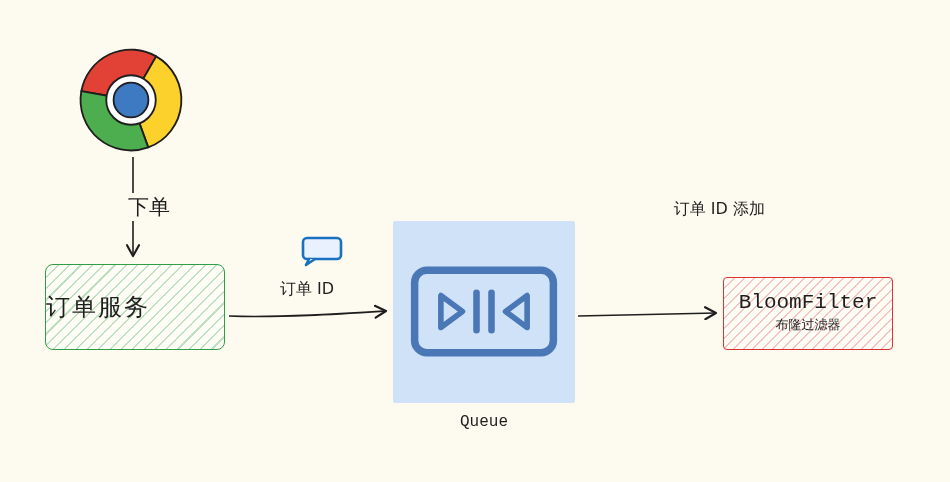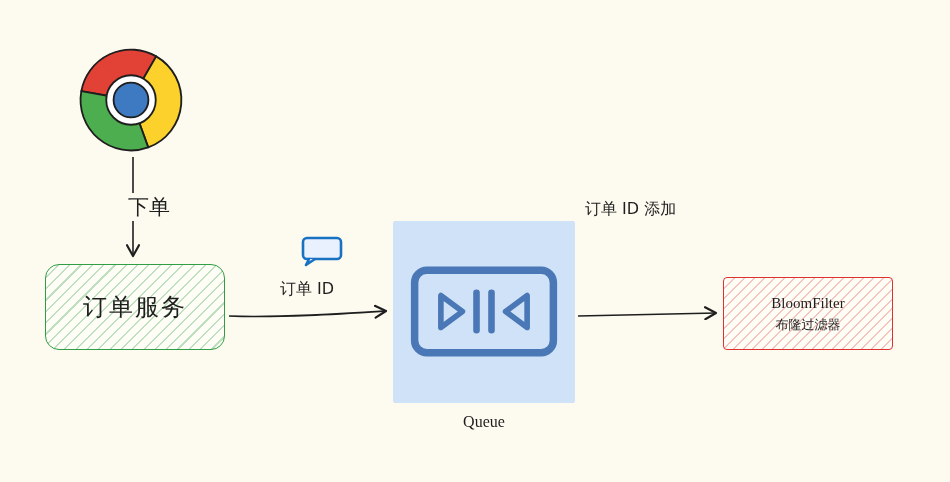--- a/index.html
+++ b/index.html
@@ -22,62 +22,62 @@
   
   .place-order-label{
     left:98px;top:177px;width:72px;
     text-align:right;font-size:21px;
     background:#fdfbf0;z-index:3;margin-top:16px;
   }
 
   
   .order-service{
     left:45px;top:264px;width:180px;height:86px;
-    border:1.6px solid #2f9e44;border-radius:14px;
+    border:1.6px solid #2f9e44;border-radius:8px;
     background:
       repeating-linear-gradient(135deg, rgba(47,158,68,0.30) 0 1.5px, rgba(0,0,0,0) 1.5px 8px),
       #fefdf6;
-    display:flex;align-items:center;justify-content:center;
+    display:flex;align-items:center;justify-content:flex-start;
     box-sizing:border-box;
   }
   .order-service .label{font-size:24px;letter-spacing:2px;}
 
   
   .message-icon{left:299px;top:233px;width:48px;height:36px;z-index:2;}
   .order-id-label{left:280px;top:279px;width:90px;font-size:16px;}
 
   
   .queue-box{
     left:393px;top:221px;width:182px;height:182px;
     background:#cfe2f8;border-radius:2px;
   }
   .queue-icon{left:409px;top:264px;width:150px;height:95px;}
   .queue-label{
     left:424px;top:413px;width:120px;text-align:center;
-    font-size:16px;font-family:Liberation Serif, serif;
+    font-size:16px;font-family:Liberation Mono, monospace;
   }
 
   
   .bloom-arrow-label{
     left:585px;top:193px;width:180px;
-    font-size:16px;line-height:31px;
+    font-size:16px;line-height:31px;text-align:right;
   }
 
   
   .bloom-box{
     left:723px;top:277px;width:170px;height:73px;
     border:1.6px solid #e03131;border-radius:4px;
     background:
       repeating-linear-gradient(135deg, rgba(224,49,49,0.28) 0 1.4px, rgba(0,0,0,0) 1.4px 7px),
       #fefdf6;
     display:flex;flex-direction:column;align-items:center;justify-content:center;
     box-sizing:border-box;
     text-align:center;
   }
-  .bloom-box .l1{font-size:15px;font-family:Liberation Serif, serif;line-height:22px;}
+  .bloom-box .l1{font-size:21px;font-family:Liberation Mono, monospace;line-height:22px;}
   .bloom-box .l2{font-size:13px;line-height:22px;}
 
   .edges{left:0;top:0;width:950px;height:482px;z-index:1;pointer-events:none;}
 </style>
 </head>
 <body>
 
 <div class="canvas">
 
   <svg class="abs chrome-icon" viewBox="0 0 120 120">

